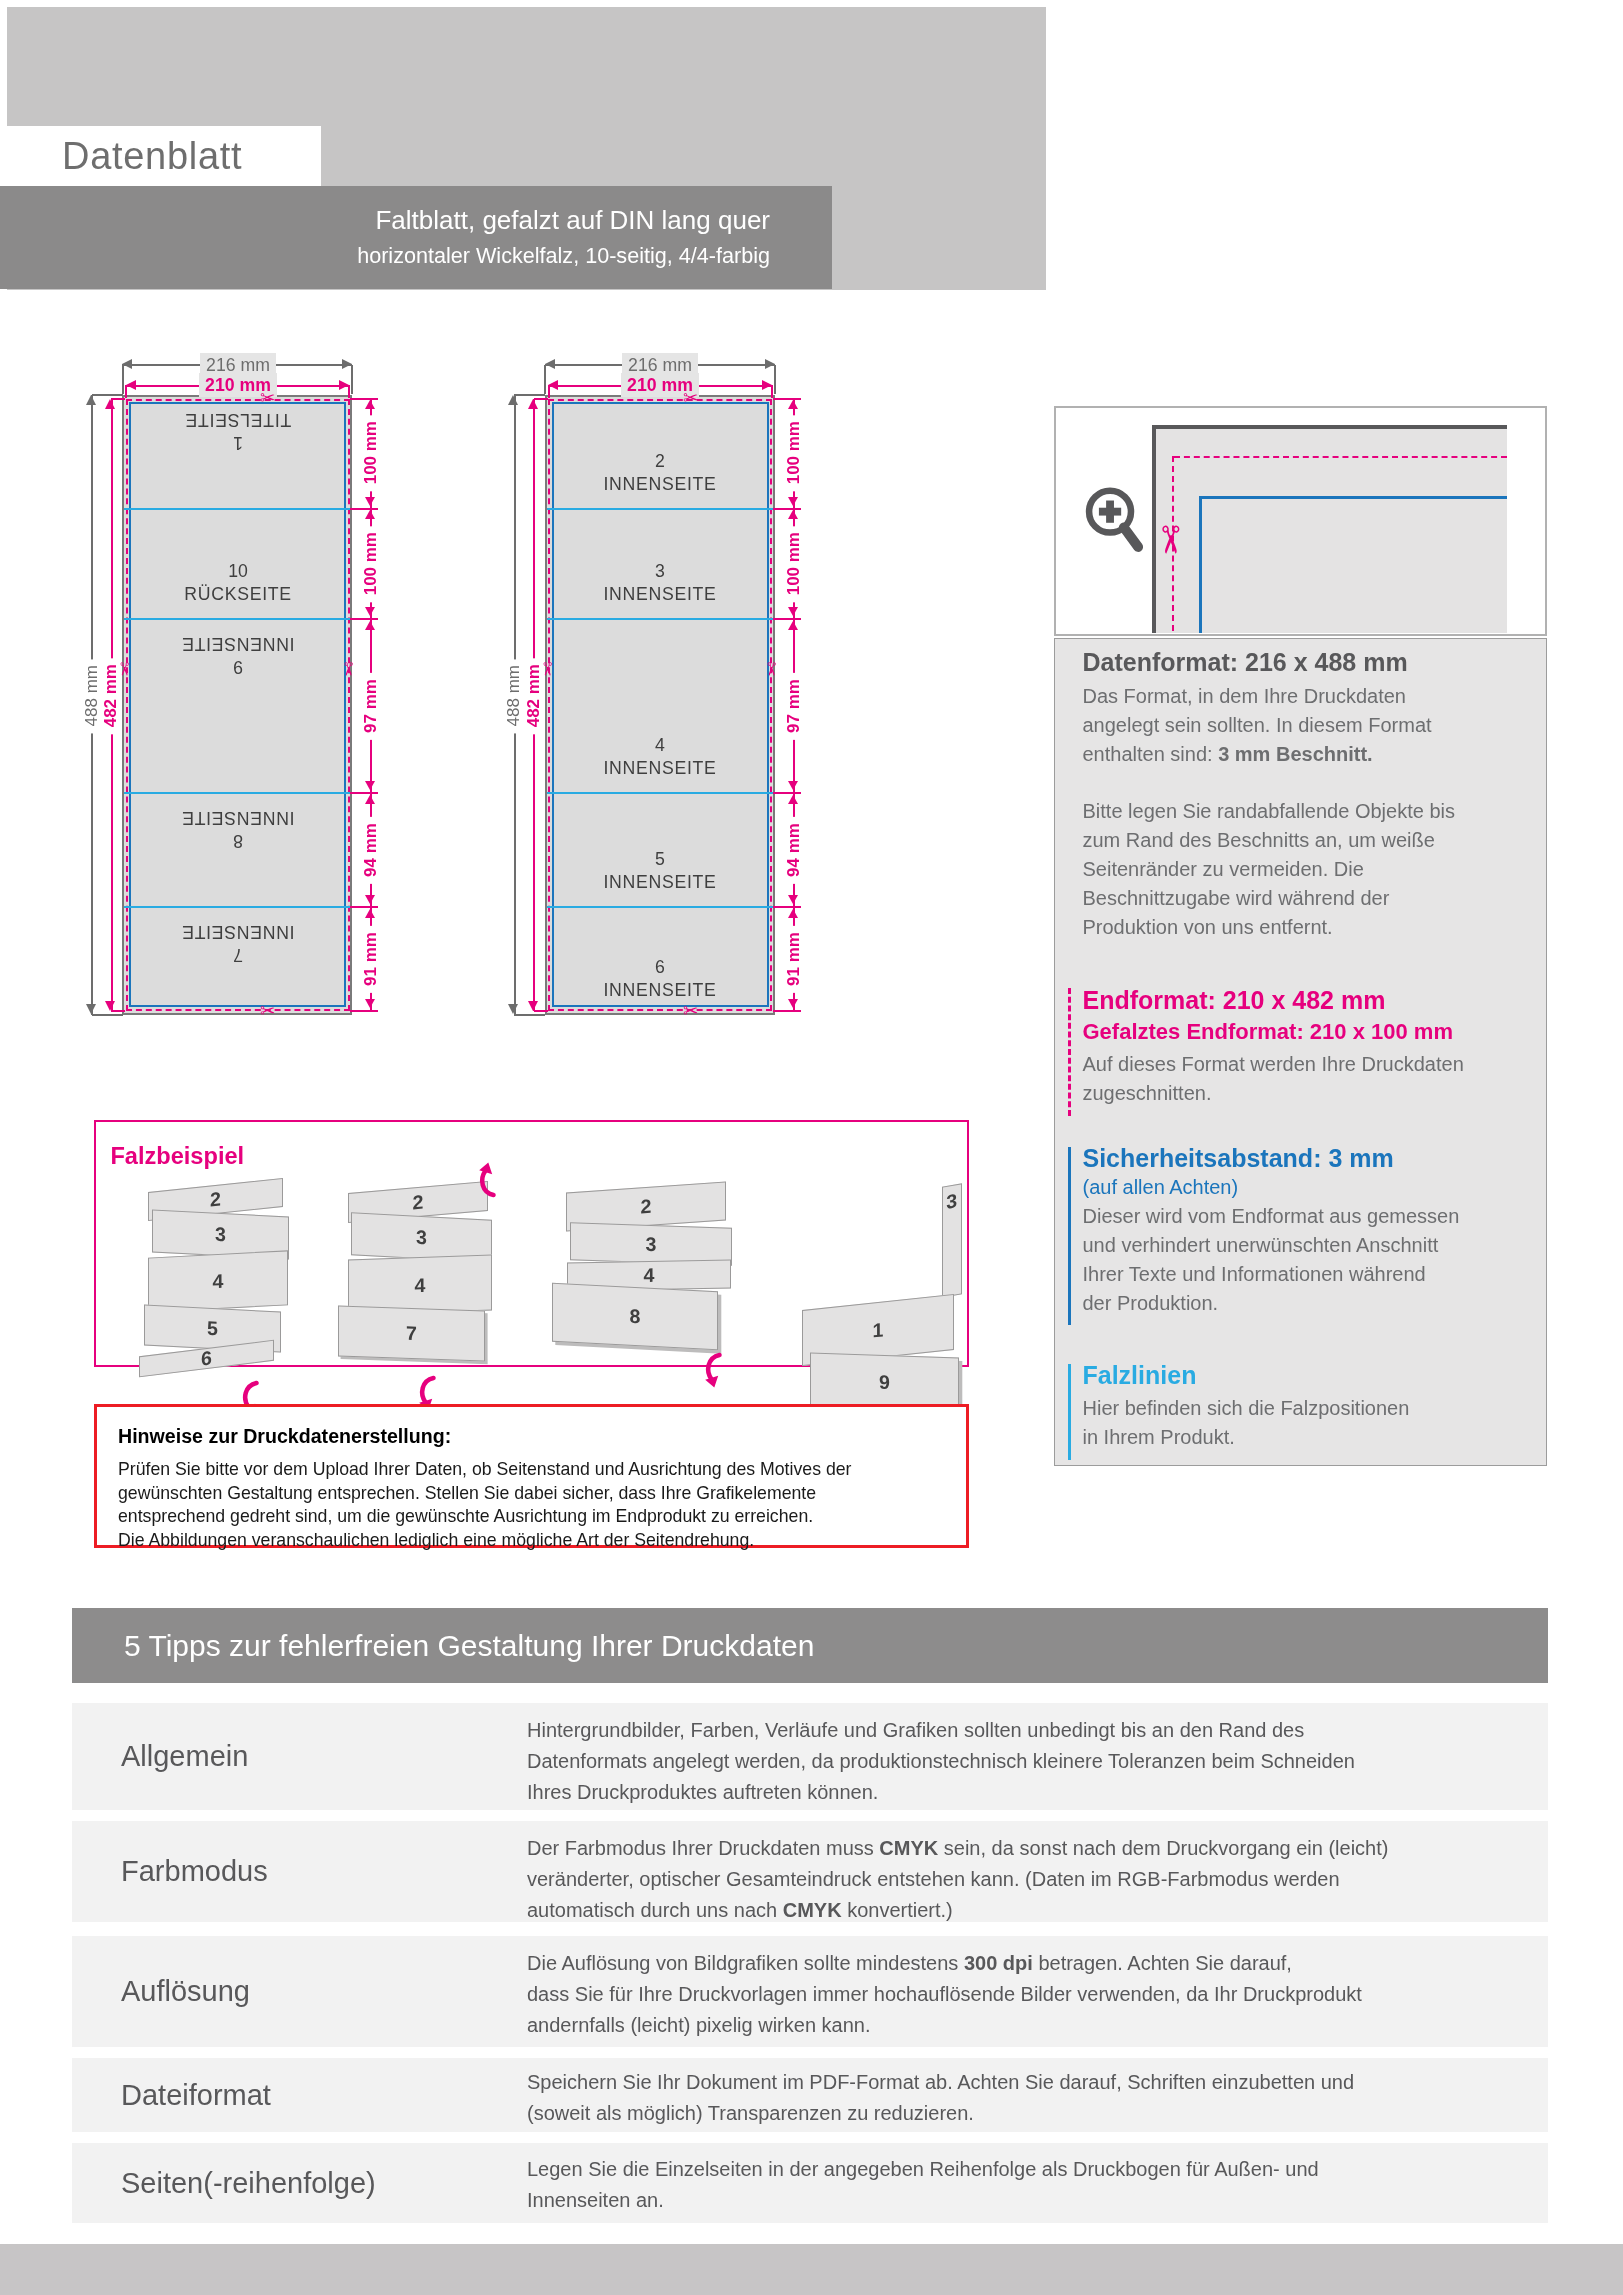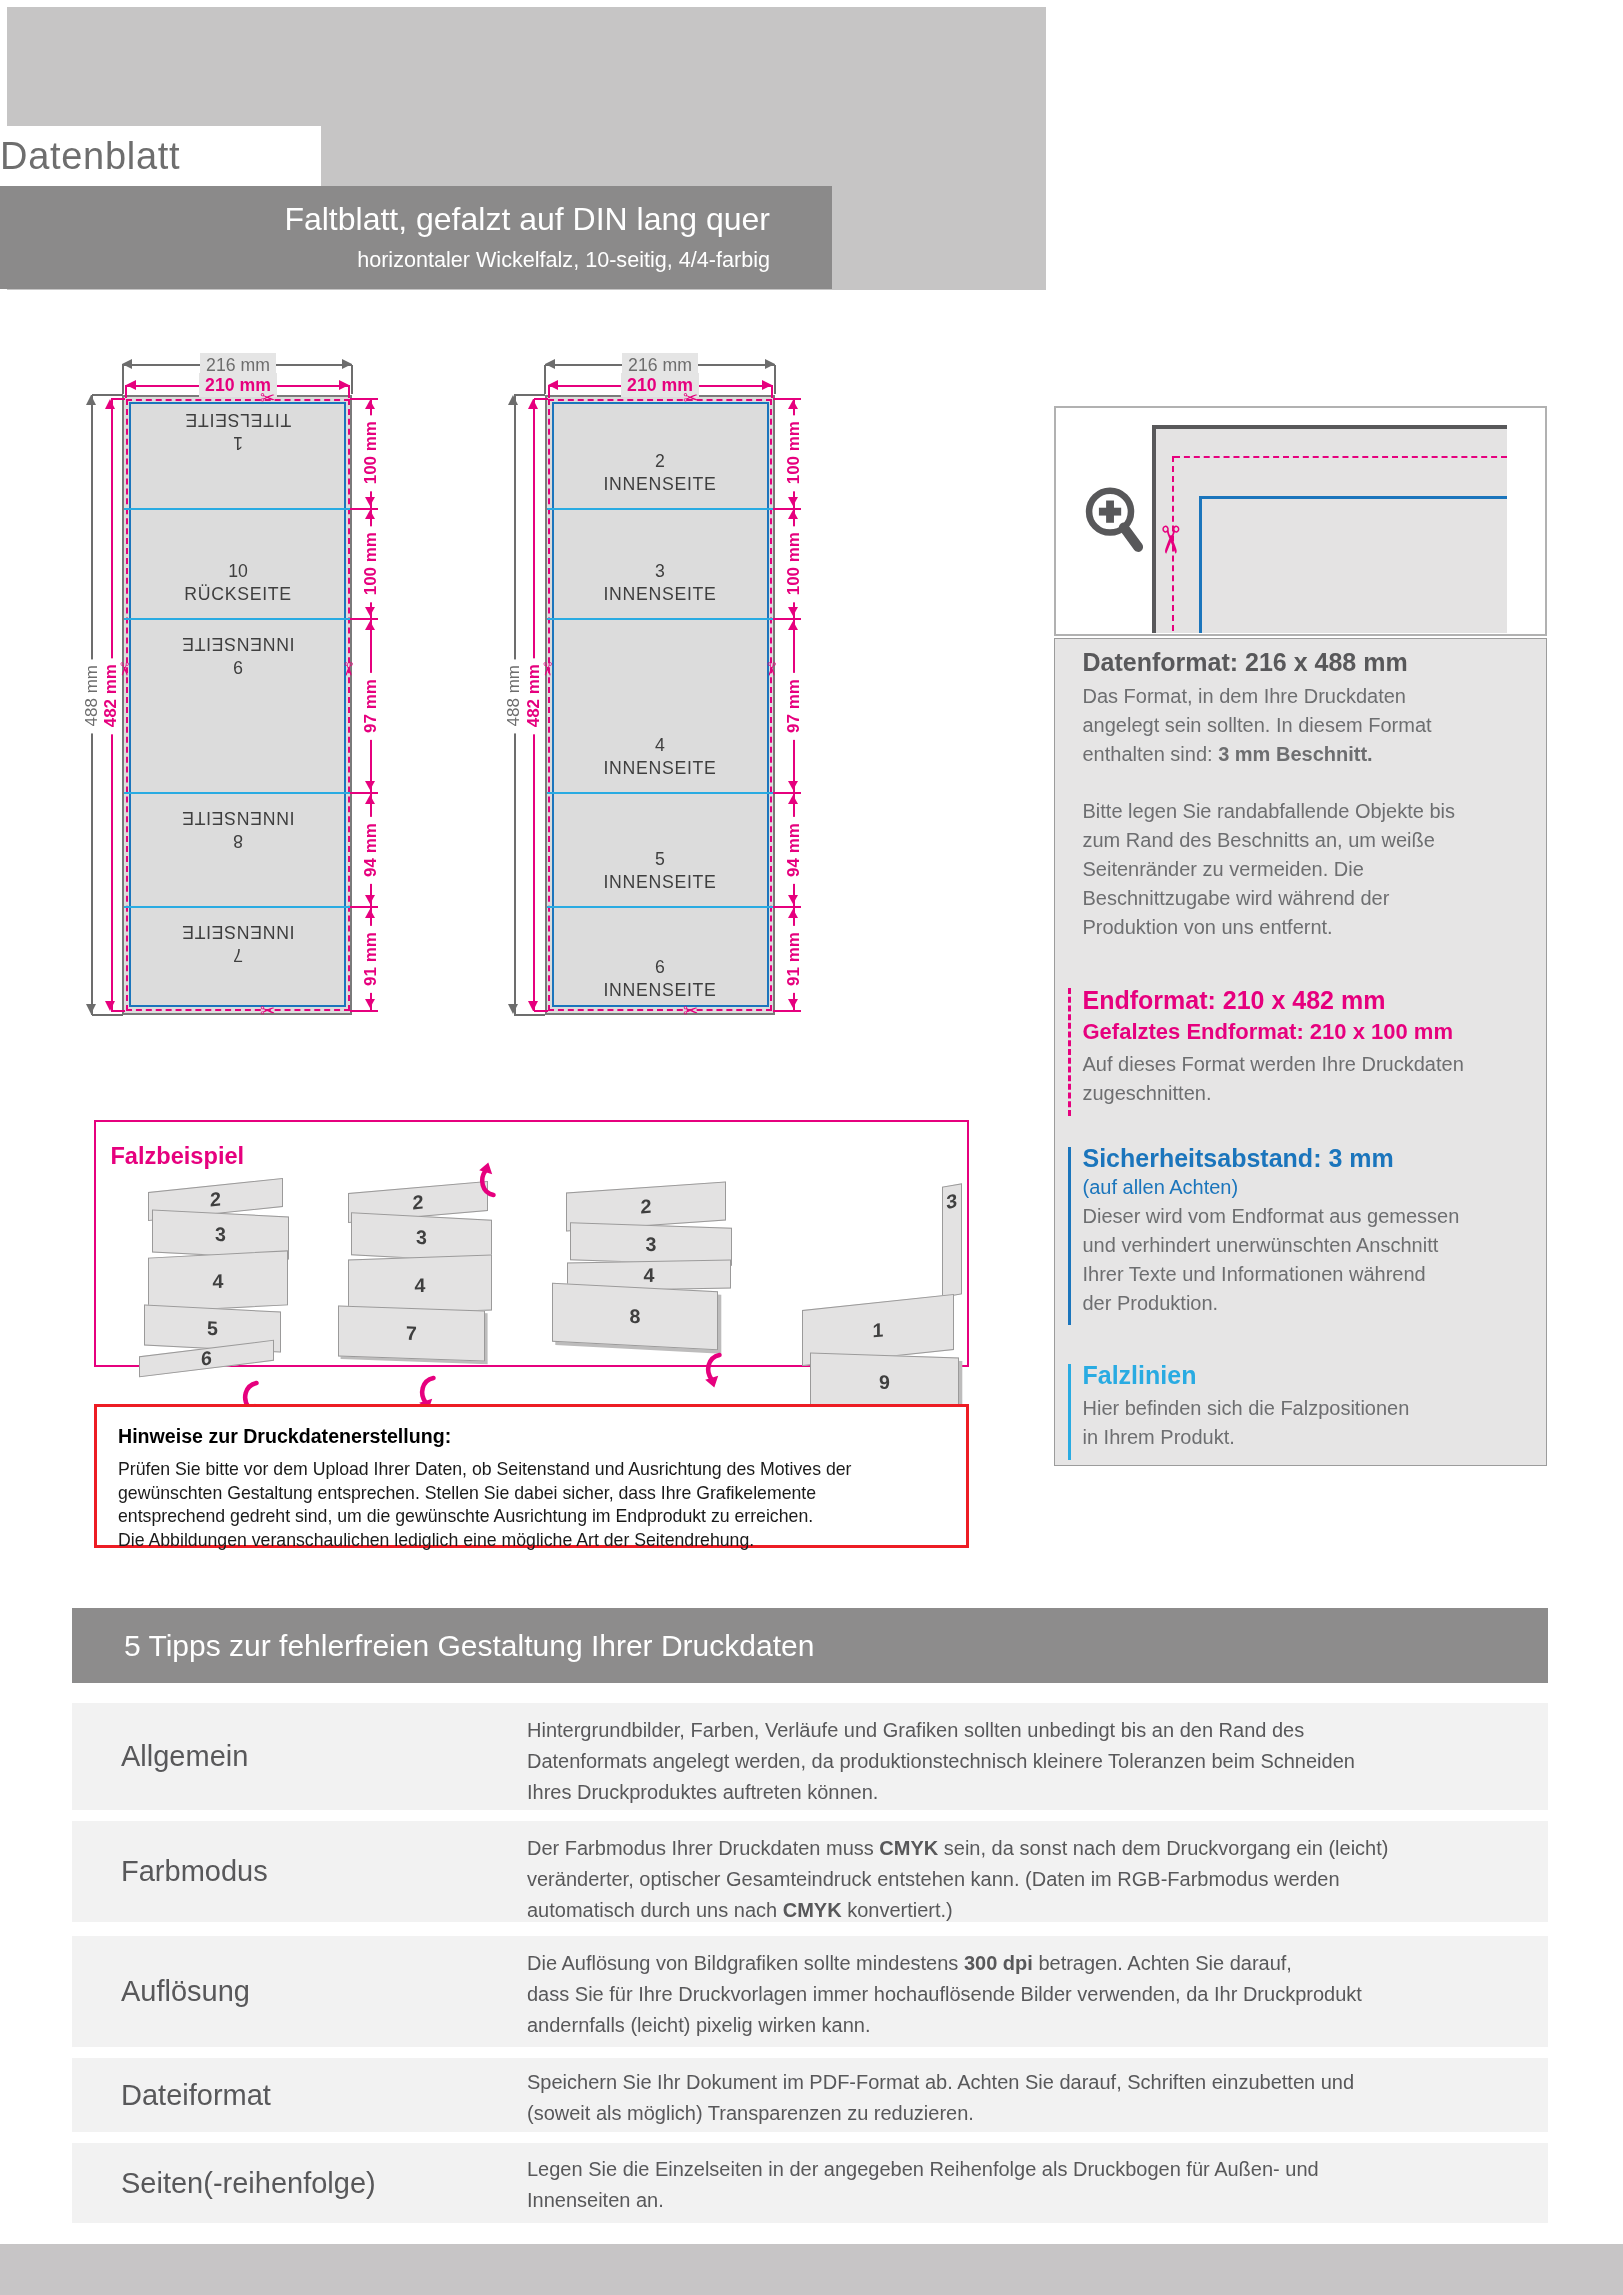--- a/index.html
+++ b/index.html
@@ -11,23 +11,23 @@
     --body:#6d6e70;
     --linegray:#6d6d6d;
   }
   html,body{margin:0;padding:0;background:#fff;}
   body{font-family:"Liberation Sans", sans-serif;}
   .page{position:relative;width:1623px;height:2295px;background:#fff;overflow:hidden;}
   .abs{position:absolute;}
   
   .hdr-block{position:absolute;left:6.5px;top:6.5px;width:1039px;height:283px;background:#c6c5c5;}
   .dbl-box{position:absolute;left:0;top:126px;width:321px;height:61px;background:#fff;display:flex;align-items:center;}
-  .dbl-box span{font-size:38px;font-weight:300;color:#6e6e6e;letter-spacing:0.7px;}
+  .dbl-box span{padding-left:62px;font-size:38px;font-weight:300;color:#6e6e6e;letter-spacing:0.7px;}
   .banner{position:absolute;left:0;top:186px;width:832px;height:103px;background:#8b8a8a;display:flex;flex-direction:column;justify-content:center;align-items:flex-end;padding-right:62px;box-sizing:border-box;color:#fff;}
-  .banner .t1{font-size:32px;font-weight:300;line-height:1.1;}
+  .banner .t1{font-size:26px;font-weight:300;line-height:1.1;}
   .banner .t2{font-size:21.6px;font-weight:300;margin-top:9.2px;}
   
   .d-outer{position:absolute;background:#dcdcdc;border:2px solid #7a7a7a;box-sizing:border-box;}
   .d-dashed{position:absolute;border:2px dashed var(--pink);box-sizing:border-box;}
   .d-blue{position:absolute;border:2px solid var(--blue);box-sizing:border-box;}
   .d-fold{position:absolute;height:2px;background:var(--cyan);}
   .panel{position:absolute;display:flex;flex-direction:column;justify-content:flex-end;align-items:center;text-align:center;padding-bottom:9.2px;box-sizing:border-box;color:#3f3f3f;}
   .panel.rotated{transform:rotate(180deg);}
   .p-num{font-size:17.7px;line-height:1.3;}
   .p-label{font-size:17.7px;line-height:1.3;letter-spacing:0.7px;}

